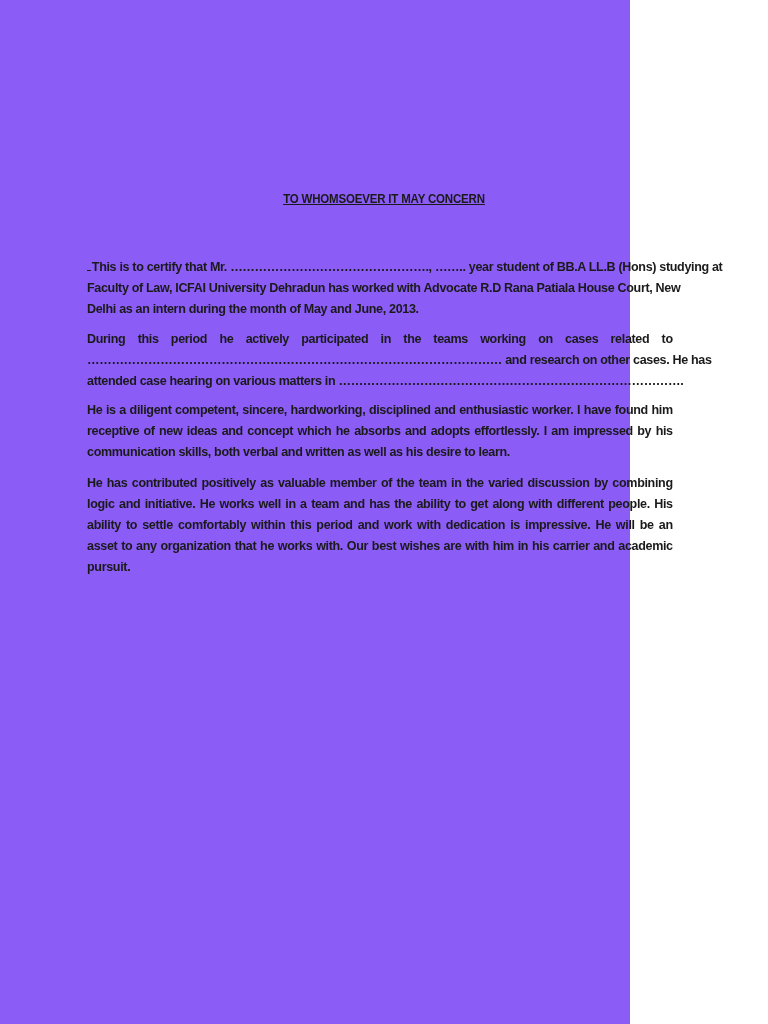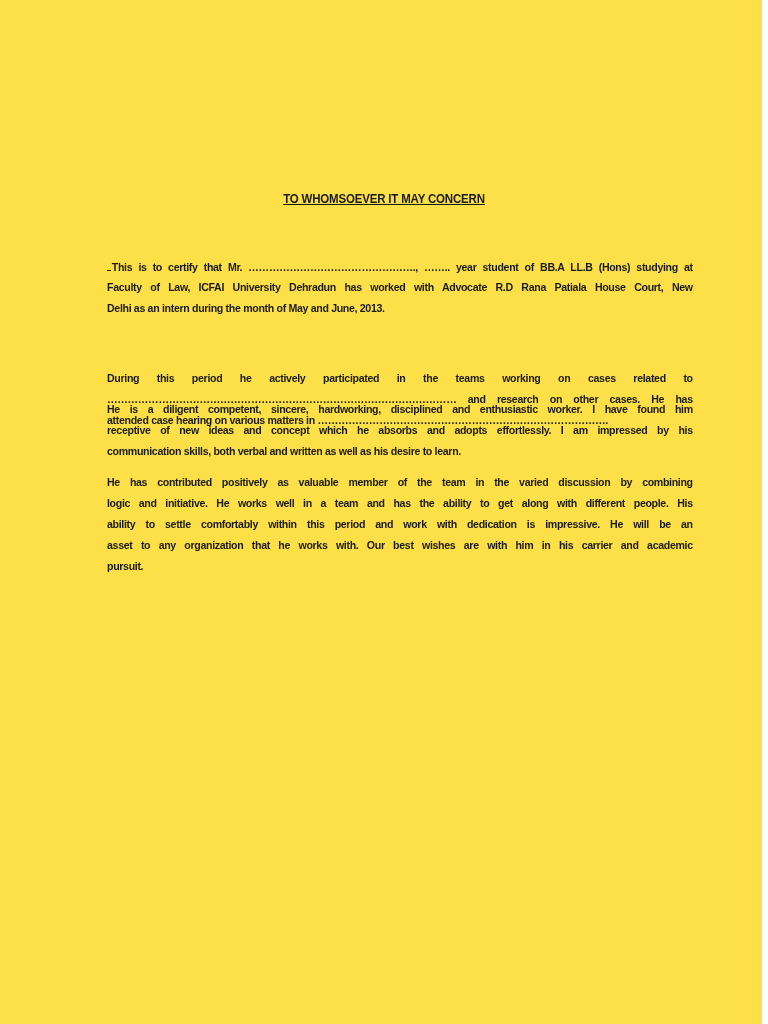--- a/index.html
+++ b/index.html
@@ -11,61 +11,61 @@
     width: 768px;
     height: 1024px;
     position: relative;
     overflow: hidden;
     font-family: "Liberation Sans", "DejaVu Sans", sans-serif;
     color: #1a1a1a;
   }
   .page {
     position: absolute;
     left: 0; top: 0;
-    width: 762px; height: 1024px;
-    background: #fde047;
+    width: 630px; height: 1024px;
+    background: #8b5cf6;
   }
   .title {
     position: absolute;
     top: 192px;
     left: 0;
     width: 768px;
     text-align: center;
     font-size: 12.5px;
     font-weight: bold;
     text-decoration: underline;
     letter-spacing: -0.2px;
     transform: scaleX(0.92);
     transform-origin: center;
   }
   .para {
     position: absolute;
-    left: 107px;
+    left: 87px;
     width: 586px;
-    font-size: 11px;
+    font-size: 13px;
     font-weight: bold;
   }
   .line {
     display: block;
     height: 21px;
     line-height: 21px;
     white-space: nowrap;
     text-align: justify;
     text-align-last: justify;
     letter-spacing: -0.35px;
     word-spacing: 0px;
     transform: scaleX(0.965);
     transform-origin: left center;
     width: 607px;
   }
   .line.last {
     text-align-last: left;
   }
   #p1 { top: 256px; }
-  #p2 { top: 328px; margin-top: 40px; }
+  #p2 { top: 328px; }
   #p3 { top: 399px; }
   #p4 { top: 472px; }
   .cursor-mark {
     display: inline-block;
     width: 4px;
     border-bottom: 1px solid #1a1a1a;
     height: 14px;
     vertical-align: baseline;
     margin-right: 1px;
   }

